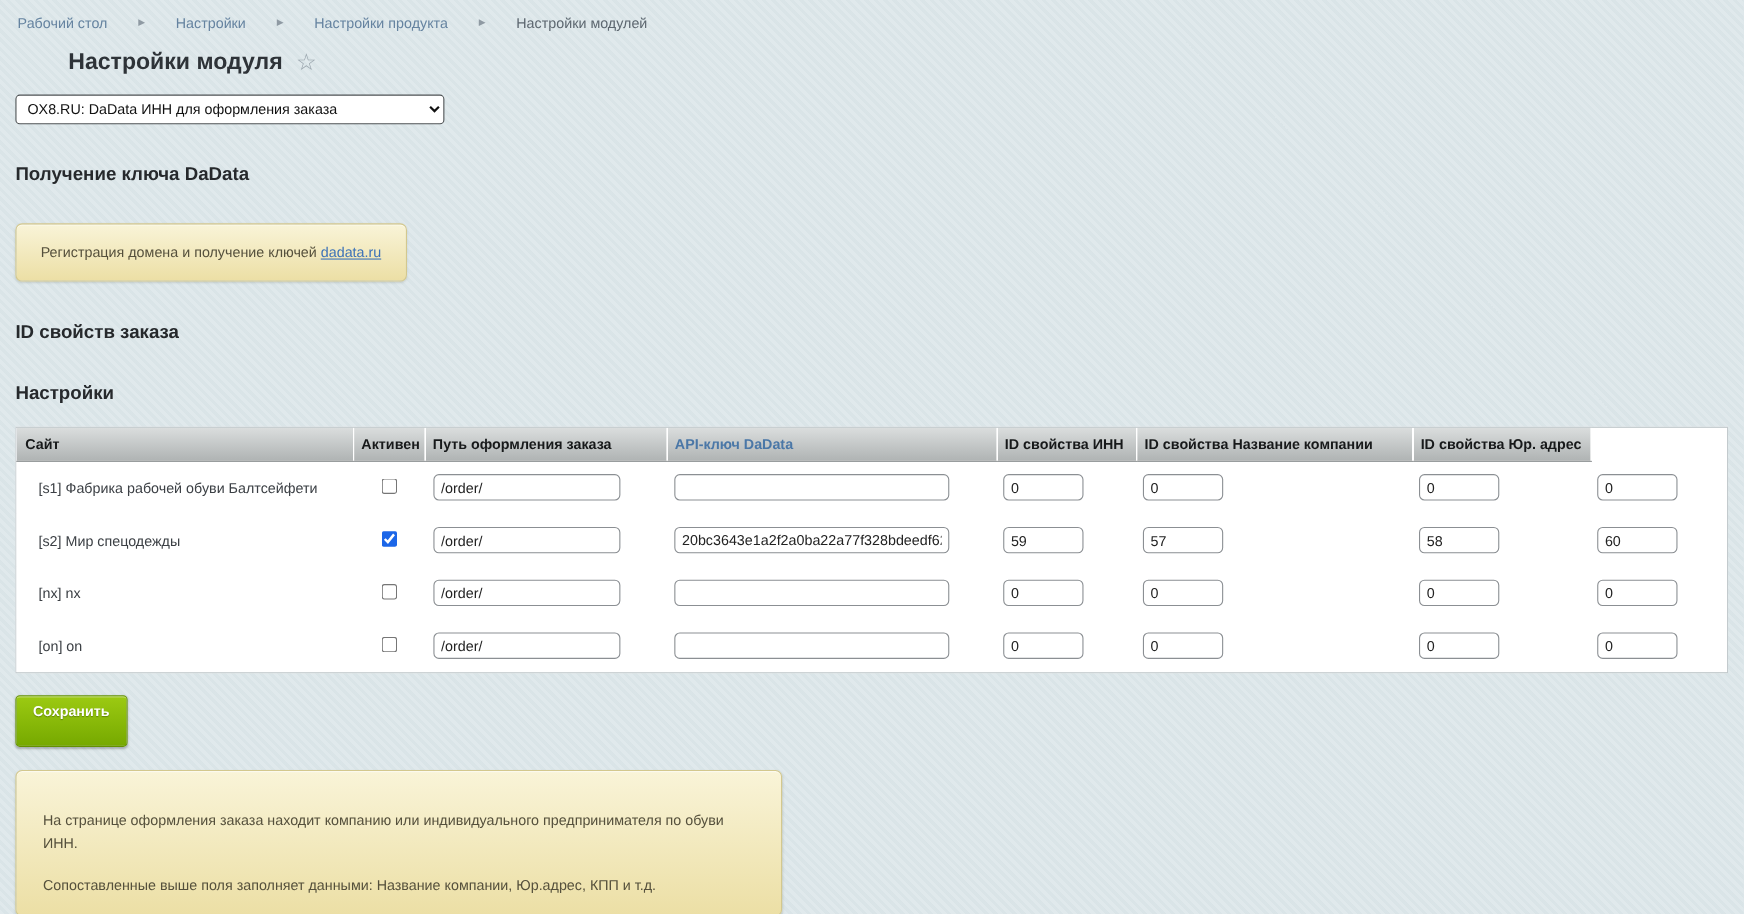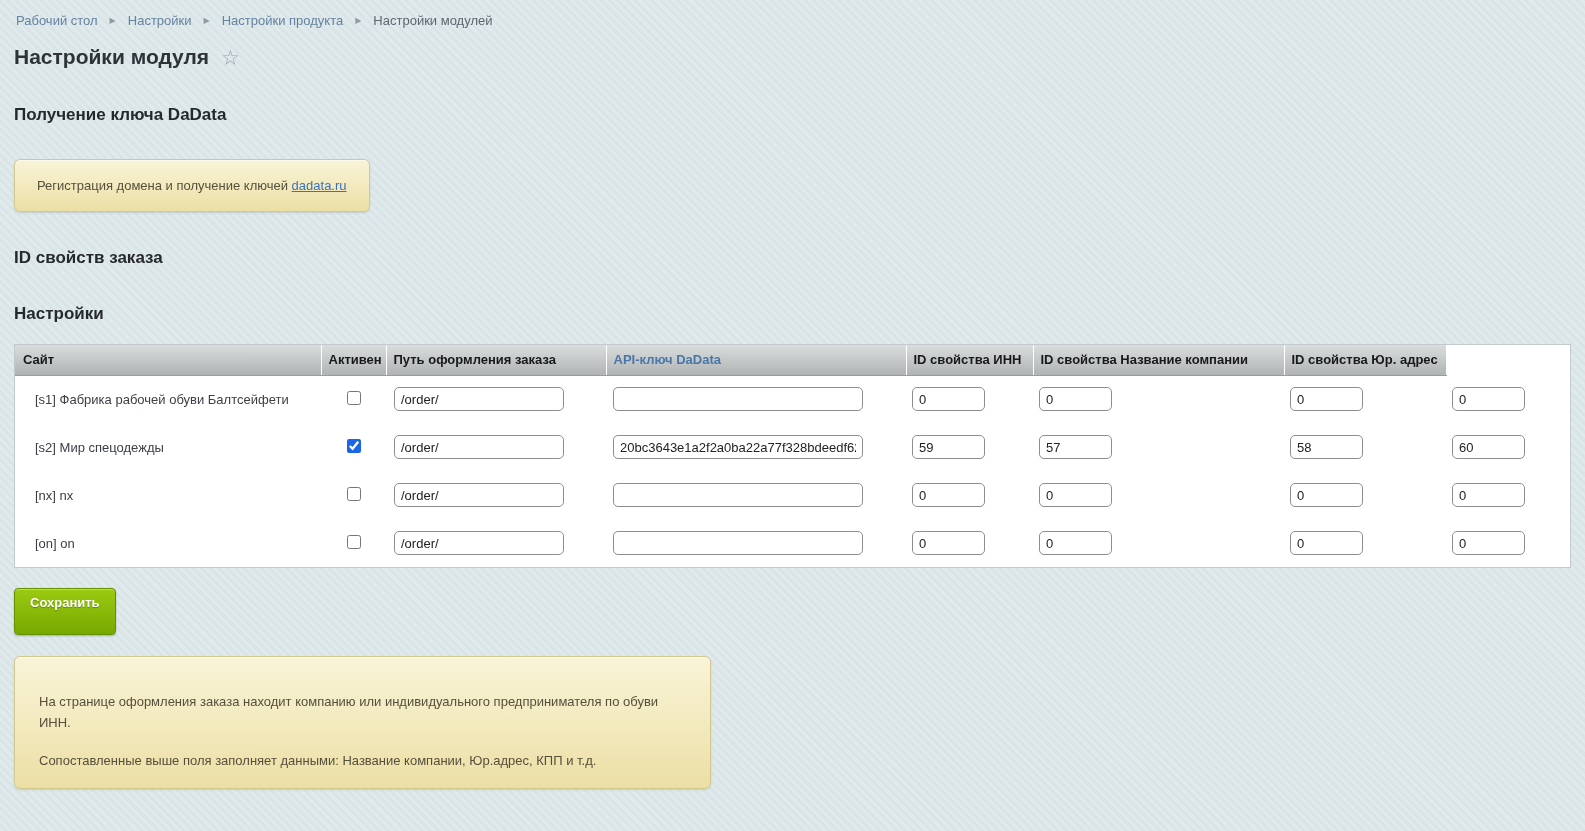--- a/index.html
+++ b/index.html
@@ -6,28 +6,28 @@
   html,body { width:1585px; height:831px; overflow:hidden; }
   body {
     font-family:"Liberation Sans","DejaVu Sans",sans-serif;
     background-color:#dde7ea;
     background-image:repeating-linear-gradient(45deg, rgba(255,255,255,.10) 0 3px, rgba(190,205,210,.10) 3px 6px);
     color:#333;
   }
   .page { padding:11px 14px; }
 
   
-  .breadcrumb { display:flex; align-items:center; gap:12px; font-size:13px; padding:2px 2px; }
+  .breadcrumb { display:flex; align-items:center; gap:28px; font-size:13px; padding:2px 2px; }
   .breadcrumb a { color:#6583a0; text-decoration:none; cursor:pointer; }
   .breadcrumb .crumb-last { color:#5d6770; }
   .breadcrumb .sep { color:#8f9aa3; font-size:8px; line-height:1; }
 
   
   .title-row { display:flex; align-items:center; gap:12px; margin-top:15px; }
-  .page-title { font-size:21px; font-weight:bold; color:#2e3338; }
+  .page-title { font-size:21px; font-weight:bold; color:#2e3338;margin-left:48px; }
   .fav-star { color:#9aa5ad; font-size:21px; line-height:1; cursor:pointer; }
 
   
   .module-select {
     margin-top:17px; width:390px; height:27px;
     font-family:"Liberation Sans",sans-serif; font-size:13px; color:#111;
     border:1px solid #4f5355; border-radius:4px; background:#fff; padding:0 6px;
     appearance:auto; outline:none;
   }
 
@@ -100,20 +100,25 @@
     <a class="crumb-last">Настройки модулей</a>
   </div>
 
   
   <div class="title-row">
     <span class="page-title">Настройки модуля</span>
     <span class="fav-star">☆</span>
   </div>
 
   
+  <div>
+    <select class="module-select">
+      <option>OX8.RU: DaData ИНН для оформления заказа</option>
+    </select>
+  </div>
 
   
   <h2 class="section-heading">Получение ключа DaData</h2>
   <div><div class="note-box">
     <span class="note-line">
       <span>Регистрация домена и получение ключей </span><a>dadata.ru</a>
     </span>
   </div></div>
 
   

